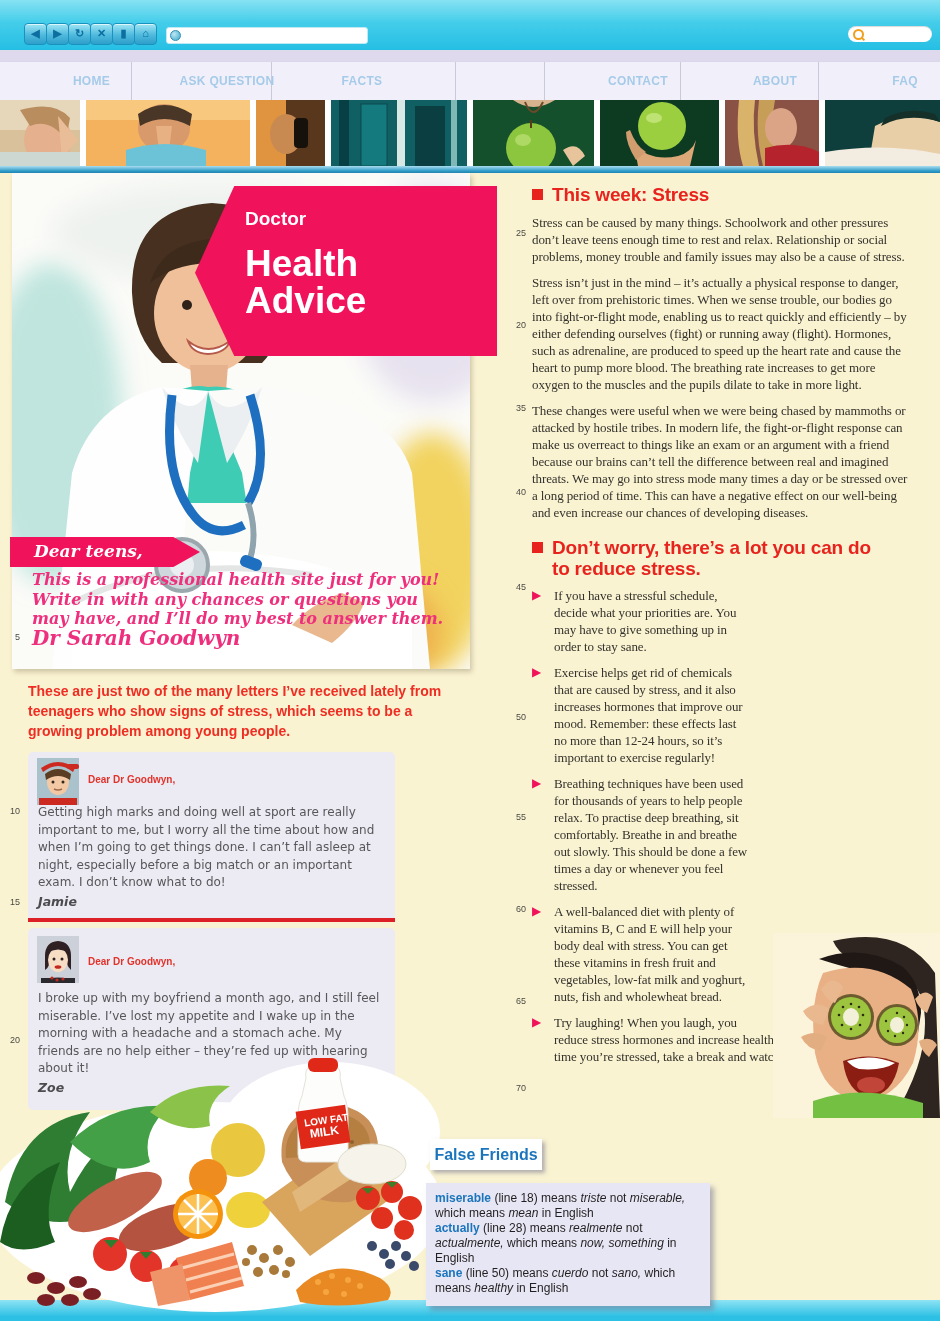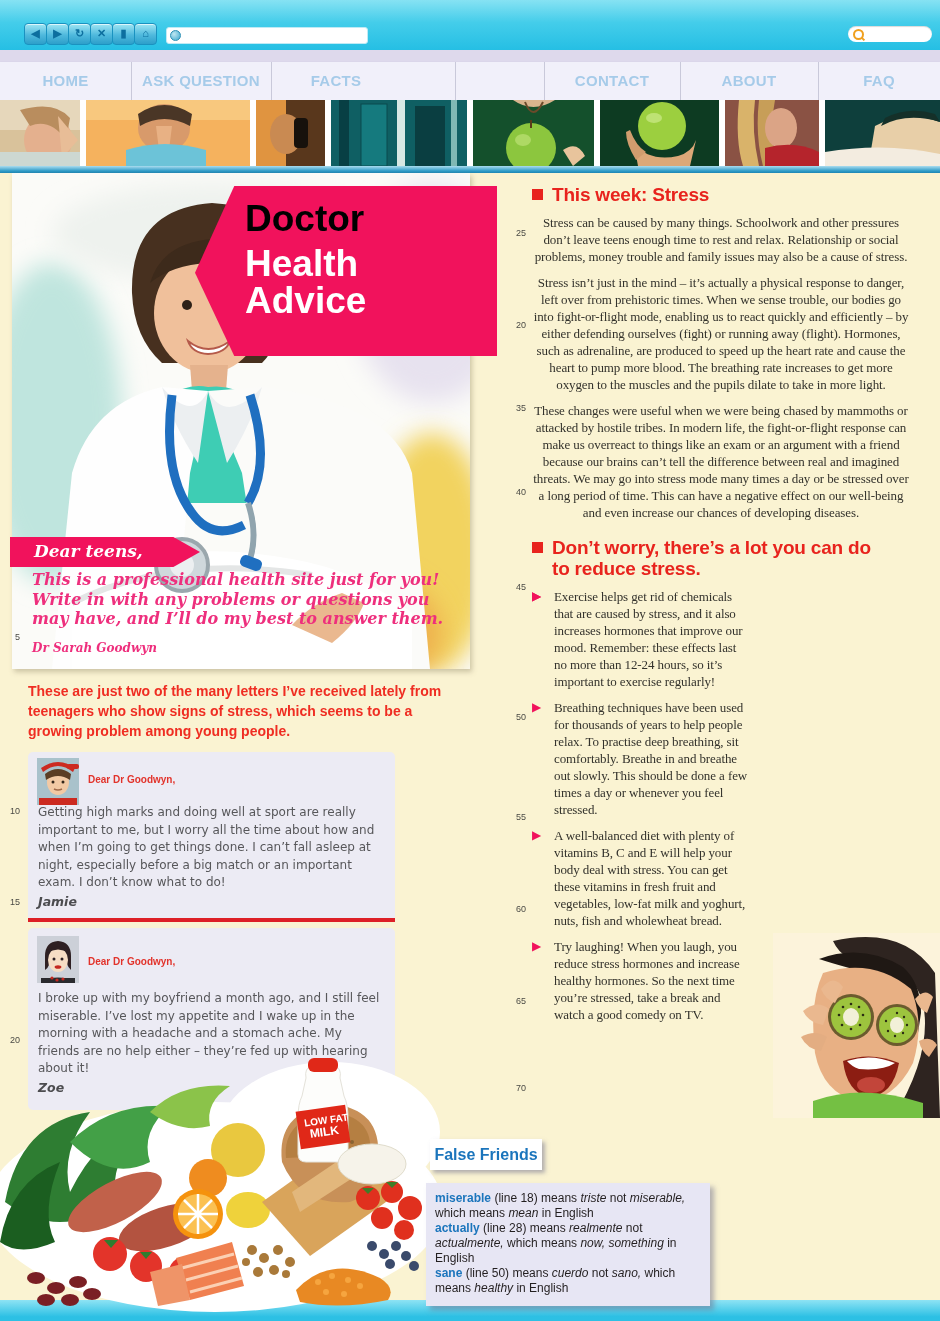--- a/index.html
+++ b/index.html
@@ -29,48 +29,48 @@
   .searchbar input{position:absolute;left:18px;top:1px;width:60px;height:12px;border:0;outline:0;
        font-size:9px;background:transparent;}
 
   .lav-strip{position:absolute;left:0;top:50px;width:940px;height:12px;background:#ded9ec;}
 
   
   .nav{position:absolute;left:0;top:62px;width:940px;height:38px;background:#f1f0fa;
        box-shadow:0 1px 2px rgba(90,90,120,.25);}
   .nav-div{position:absolute;top:0;width:1px;height:38px;background:#c9c9da;}
   .tab{position:absolute;top:0;height:38px;line-height:38px;text-align:center;
-       color:#a6cbe9;font-weight:bold;font-size:15px;letter-spacing:.3px;cursor:pointer;}
+       color:#a6cbe9;font-weight:bold;font-size:12px;letter-spacing:.3px;cursor:pointer;margin-left:26px;}
 
   
   .strip{position:absolute;left:0;top:100px;width:940px;height:66px;background:#ffffff;}
   .tile{position:absolute;top:0;height:66px;overflow:hidden;}
   .blue-rule{position:absolute;left:0;top:166px;width:940px;height:7px;
        background:linear-gradient(180deg,#aadcef 0%,#2f9cc8 70%,#1d85b4 100%);}
 
   
   .docbox{position:absolute;left:12px;top:173px;width:458px;height:496px;background:#fdfdfb;
        box-shadow:2px 3px 5px rgba(150,140,110,.45);}
   .banner{position:absolute;left:195px;top:186px;width:302px;height:170px;background:#f1125c;
        clip-path:polygon(13% 0%,100% 0%,100% 100%,13% 100%,0% 51%);z-index:5;}
-  .banner .t-small{color:#000000;font-weight:bold;font-size:37px;line-height:29px;
+  .banner .t-small{color:#ffffff;font-weight:bold;font-size:19px;line-height:29px;
        padding-left:50px;}
   .banner .t-big{color:#fff;font-weight:bold;font-size:37px;line-height:37px;
        padding-left:50px;}
   .b1{padding-top:18px;}
   .t-big.b3{padding-top:12px;}
 
   .ribbon{position:absolute;left:10px;top:537px;width:190px;height:30px;background:#f1125c;
        clip-path:polygon(0 0,86% 0,100% 50%,86% 100%,0 100%);z-index:6;
        color:#fff;font-family:"DejaVu Serif",serif;font-style:italic;font-weight:bold;
        font-size:17px;line-height:29px;padding-left:0;text-indent:24px;}
   .intro-text{position:absolute;left:32px;top:570px;width:430px;z-index:6;
        color:#ee2f7d;font-family:"DejaVu Serif",serif;font-style:italic;font-weight:bold;
        font-size:16px;line-height:19.5px;}
-  .intro-sig{margin-top:10px;font-size:12px;}
+  .intro-sig{font-size:20px;}
 
   .lead{position:absolute;left:28px;top:681px;width:415px;color:#ef2d22;font-weight:bold;
        font-size:14px;line-height:20px;}
 
   .letter-card{position:absolute;left:28px;width:367px;background:#ecebf4;border-radius:5px;}
   .card-jamie{top:752px;height:166px;border-bottom:4px solid #dd1f26;border-radius:5px 5px 0 0;}
   .card-zoe{top:928px;height:182px;}
   .avatar{position:absolute;left:9px;top:6px;width:42px;height:47px;}
   .card-zoe .avatar{top:8px;}
   .salutation{position:absolute;left:60px;top:22px;color:#e2332b;font-weight:bold;
@@ -83,21 +83,21 @@
 
   .food{position:absolute;left:0px;top:1042px;width:445px;height:275px;z-index:8;}
   .kiwi{position:absolute;left:773px;top:933px;width:167px;height:185px;z-index:4;}
 
   
   .article{position:absolute;left:532px;top:184px;width:378px;}
   .red-head{display:flex;align-items:flex-start;color:#e8231d;font-weight:bold;
        font-size:19px;line-height:21px;letter-spacing:-.2px;}
   .sq{flex:0 0 auto;width:11px;height:11px;background:#e8231d;margin:5px 9px 0 0;}
   .article p{margin:9px 0 0 0;font-family:"Liberation Serif",serif;font-size:13px;
-       line-height:17px;color:#33322c;letter-spacing:-.1px;text-align:center;}
+       line-height:17px;color:#33322c;letter-spacing:-.1px;text-align:left;}
   .subhead{margin-top:16px;width:340px;}
   .tips{margin-top:8px;}
   .kiwi-float{float:right;width:150px;height:186px;margin:250px 0 0 8px;}
   .tip{position:relative;margin:0 0 9px 0;padding-left:22px;
        font-family:"Liberation Serif",serif;font-size:13px;line-height:17px;color:#33322c;
        letter-spacing:-.1px;}
   .tri{position:absolute;left:0;top:0;color:#f1125c;font-size:12px;}
 
   
   .lnum{position:absolute;width:18px;color:#4a4a45;font-size:9px;text-align:right;}
@@ -278,21 +278,21 @@
 
   <div class="banner">
     <div class="t-small b1">Doctor</div>
     <div class="t-big b3">Health</div>
     <div class="t-big">Advice</div>
   </div>
 
   <div class="ribbon">Dear teens,</div>
   <div class="intro-text">
     <div>This is a professional health site just for you!</div>
-    <div>Write in with any problems or questions you</div>
+    <div>Write in with any chances or questions you</div>
     <div>may have,  and I’ll do my best to answer them.</div>
     <div class="intro-sig">Dr Sarah Goodwyn</div>
   </div>
 
   <div class="lead">These are just two of the many letters I’ve received lately from teenagers who show signs of stress, which seems to be a growing problem among young people.</div>
 
   <div class="letter-card card-jamie">
     <div class="avatar">
       <svg width="42" height="47" viewBox="0 0 42 47">
         <rect width="42" height="47" fill="#a9c2cb"></rect>
@@ -451,20 +451,21 @@
 
     <div class="red-head subhead">
       <span class="sq"></span>
       <span>Don’t worry, there’s a lot you can do to reduce stress.</span>
     </div>
 
     <div class="tips">
       <span class="kiwi-float"></span>
       <div class="tip">
         <span class="tri">▶</span>
+        <span>If you have a stressful schedule, decide what your priorities are. You may have to give something up in order to stay sane.</span>
       </div>
       <div class="tip">
         <span class="tri">▶</span>
         <span>Exercise helps get rid of chemicals that are caused by stress, and it also increases hormones that improve our mood. Remember: these effects last no more than 12-24 hours, so it’s important to exercise regularly!</span>
       </div>
       <div class="tip">
         <span class="tri">▶</span>
         <span>Breathing techniques have been used for thousands of years to help people relax. To practise deep breathing, sit comfortably. Breathe in and breathe out slowly. This should be done a few times a day or whenever you feel stressed.</span>
       </div>
       <div class="tip">

